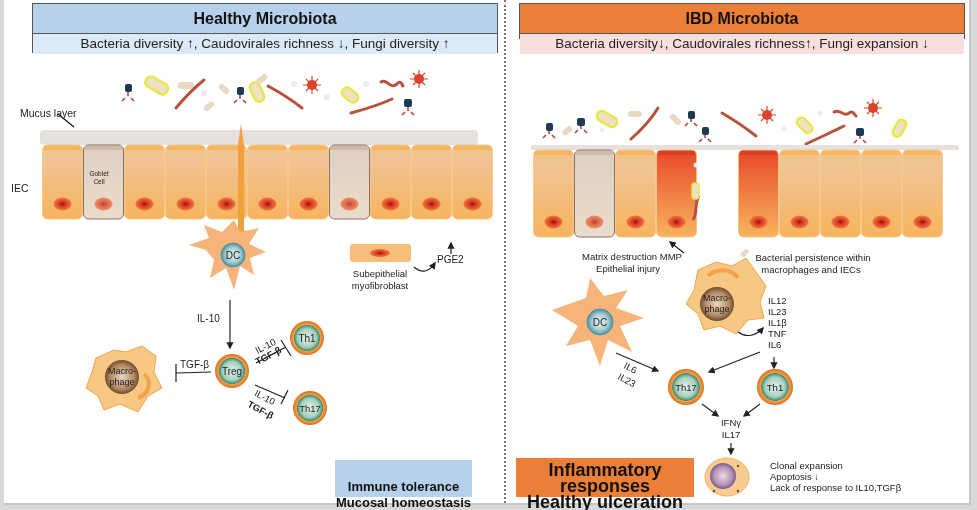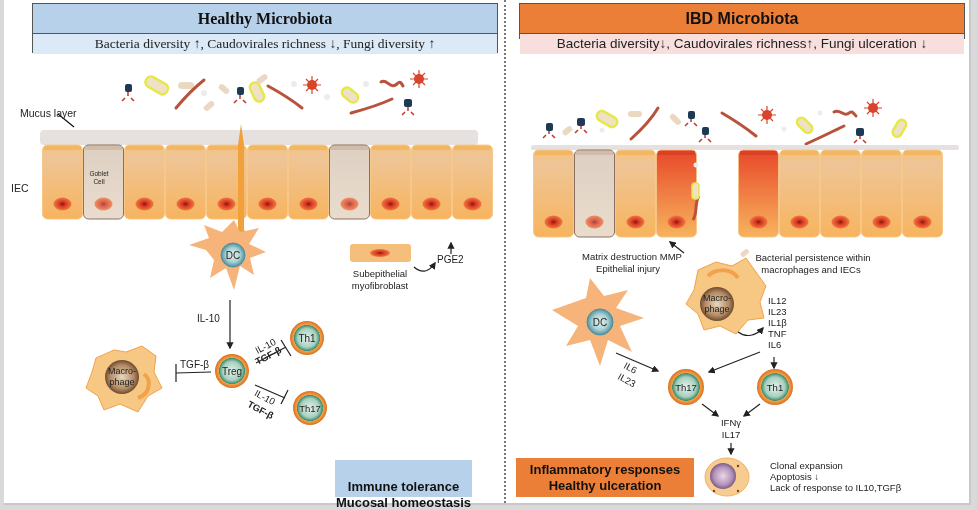--- a/index.html
+++ b/index.html
@@ -2,46 +2,46 @@
 <html><head>
 <meta charset="utf-8">
 <style>
   html,body{margin:0;padding:0;}
   body{width:977px;height:510px;background:#d9d9d9;font-family:"Liberation Sans",sans-serif;overflow:hidden;position:relative;}
   #canvas{position:absolute;left:4px;top:0;width:965px;height:503px;background:#ffffff;border-right:2px solid #c8c8c8;border-bottom:2px solid #c8c8c8;}
   .divider{position:absolute;left:500px;top:0;width:0;height:503px;border-left:2px dotted #777;}
   .hdr{position:absolute;border:1.5px solid #555;box-sizing:border-box;}
   .hdr .t{height:29px;line-height:29px;text-align:center;font-weight:bold;font-size:16px;color:#111;border-bottom:1.5px solid #555;}
   .hdr .s{height:20px;line-height:20px;text-align:center;font-size:13.5px;color:#222;}
-  #hdr-left{left:28px;top:3px;width:466px;height:50px;font-family:Liberation Serif, serif;}
+  #hdr-left{left:28px;top:3px;width:466px;height:50px;}
   #hdr-left .t{background:#b7d1ea;}
   #hdr-left .s{background:#dce9f6;}
   #hdr-right{left:515px;top:3px;width:446px;height:36px;}
   #hdr-right .t{background:#ec7f37;}
   #hdr-right .s{background:#f9dede;}
   svg{position:absolute;left:0;top:0;}
   .lbl{font-family:"Liberation Sans",sans-serif;fill:#222;}
   .box{position:absolute;text-align:center;font-weight:bold;font-size:13px;line-height:16px;color:#111;box-sizing:border-box;}
   #box-left{left:331px;top:460px;width:137px;height:37px;background:#b7d1ea;padding-top:19px;}
-  #box-right{left:512px;top:458px;width:178px;height:39px;background:#ec7f37;padding-top:4px;font-size:13px;}
+  #box-right{left:512px;top:458px;width:178px;height:39px;background:#ec7f37;padding-top:4px;font-size:18px;}
 </style>
 </head>
 <body>
 
 <div id="canvas">
 
   <div class="divider"></div>
 
   <div class="hdr" id="hdr-left">
     <div class="t">Healthy Microbiota</div>
     <div class="s">Bacteria diversity ↑, Caudovirales richness ↓, Fungi diversity ↑</div>
   </div>
   <div class="hdr" id="hdr-right">
     <div class="t">IBD Microbiota</div>
-    <div class="s">Bacteria diversity↓, Caudovirales richness↑, Fungi ulceration ↓</div>
+    <div class="s">Bacteria diversity↓, Caudovirales richness↑, Fungi expansion ↓</div>
   </div>
 
   <svg width="965" height="503" viewBox="0 0 965 503">
     <defs>
       <linearGradient id="cellG" x1="0" y1="0" x2="0" y2="1">
         <stop offset="0" stop-color="#f4c27a"></stop>
         <stop offset="0.15" stop-color="#efc597"></stop>
         <stop offset="1" stop-color="#f7b45e"></stop>
       </linearGradient>
       <linearGradient id="gobG" x1="0" y1="0" x2="0" y2="1">

